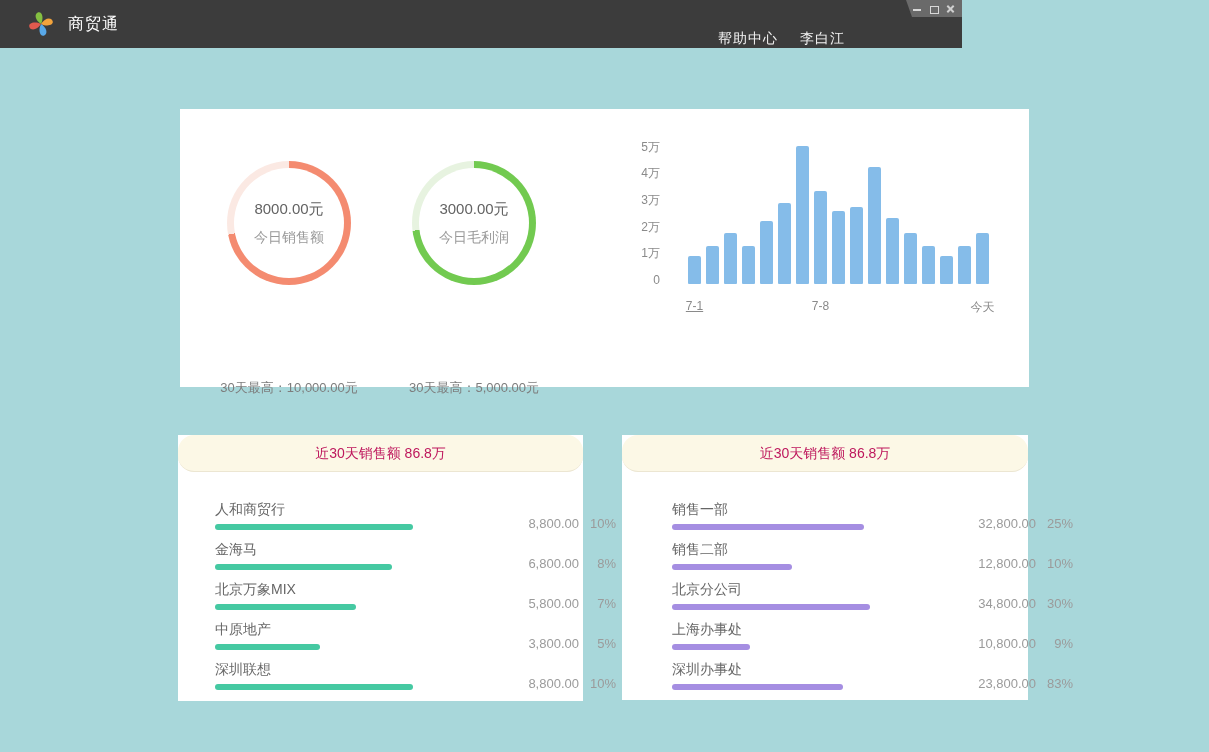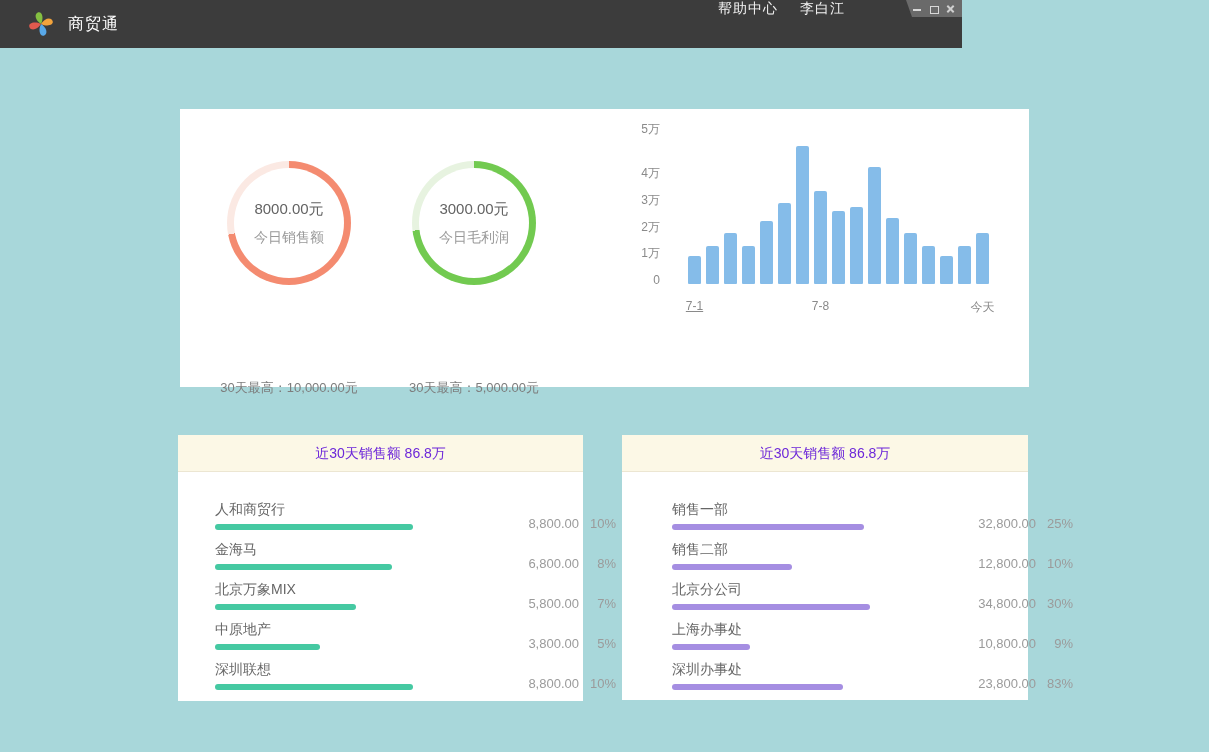--- a/index.html
+++ b/index.html
@@ -3,21 +3,21 @@
 <meta charset="utf-8">
 <style>
   * { margin:0; padding:0; box-sizing:border-box; }
   html,body { width:1209px; height:752px; overflow:hidden; }
   body { font-family:"Liberation Sans","DejaVu Sans",sans-serif; background:#a8d7da; position:relative; }
 
   
   .titlebar { position:absolute; left:0; top:0; width:962px; height:48px; background:#3c3c3c; }
   .logo { position:absolute; left:26px; top:9px; width:30px; height:30px; }
   .app-title { position:absolute; left:68px; top:0; height:48px; line-height:48px; color:#ffffff; font-size:16px; letter-spacing:1px; }
-  .titlebar-right { position:absolute; right:117px; top:0; height:48px; display:flex; align-items:flex-start; gap:22px; }
+  .titlebar-right { position:absolute; right:117px; top:0; height:48px; display:flex; align-items:flex-end; gap:22px; }
   .titlebar-link { color:#f2f2f2; font-size:14px; cursor:pointer; letter-spacing:1px; }
   .win-controls { position:absolute; right:0; top:0; width:56px; height:17px; background:#6a6a6a;
                   clip-path:polygon(0 0,100% 0,100% 100%,6px 100%);
                   display:flex; align-items:center; justify-content:flex-end; gap:7px; padding-right:6px; }
   .win-btn { width:10px; height:10px; position:relative; cursor:pointer; }
   .win-min::after { content:""; position:absolute; left:1px; top:5px; width:8px; height:2px; background:#d8d8d8; }
   .win-max::after { content:""; position:absolute; left:1px; top:2px; width:7px; height:6px; border:1px solid #d8d8d8; }
   .win-close::before,.win-close::after { content:""; position:absolute; left:0; top:4px; width:9px; height:2px; background:#cfcfcf; }
   .win-close::before { transform:rotate(45deg); }
   .win-close::after { transform:rotate(-45deg); }
@@ -44,21 +44,21 @@
   .chart-plot { position:absolute; left:508px; top:24px; width:304px; height:151px;
                 display:flex; align-items:flex-end; gap:5px; }
   .chart-bar { width:13px; background:#85bce9; border-radius:2px 2px 1px 1px; }
   .chart-ytick { position:absolute; left:430px; width:50px; text-align:right; font-size:12px; color:#8a8a8a; line-height:14px; }
   .chart-xtick { position:absolute; top:296px; transform:translateX(-50%); font-size:12px; color:#8a8a8a; }
   .chart-title { position:absolute; left:515px; top:327px; width:300px; text-align:center; font-size:14px; color:#777777; }
   .chart-region .chart-xtick, .chart-region .chart-title { top:auto; }
 
   
   .rank-header { height:37px; line-height:37px; text-align:center; background:#fcf8e6;
-                 border-bottom:1px solid #ece6d2; font-size:14px; color:#6d28d9; }
+                 border-bottom:1px solid #ece6d2; font-size:14px; color:#be185d;border-radius:16px; }
   .rank-body { padding-top:28px; }
   .rank-row { height:40px; display:flex; justify-content:space-between; }
   .rank-card-left  .rank-row { margin:0 48px 0 37px; }
   .rank-card-right .rank-row { margin:0 38px 0 50px; }
   .rank-label { font-size:14px; color:#666666; line-height:18px; }
   .rank-track { margin-top:6px; width:300px; height:6px; }
   .rank-bar { height:6px; border-radius:3px; }
   .rank-right { display:flex; gap:9px; align-items:flex-end; padding-bottom:9px; }
   .rank-value { font-size:13px; color:#9b9b9b; min-width:64px; text-align:right; }
   .rank-pct { font-size:13px; color:#9b9b9b; min-width:28px; text-align:right; }
@@ -124,21 +124,21 @@
         <div class="chart-bar" style="height: 28px; background: rgb(133, 188, 233);"></div>
         <div class="chart-bar" style="height: 38px; background: rgb(133, 188, 233);"></div>
         <div class="chart-bar" style="height: 51px; background: rgb(133, 188, 233);"></div>
       </div>
     <div class="chart-title" style="top:327px;">近14天销售额</div>
   <div class="chart-ytick" style="top: 164px;">0</div>
       <div class="chart-ytick" style="top: 137px;">1万</div>
       <div class="chart-ytick" style="top: 111px;">2万</div>
       <div class="chart-ytick" style="top: 84px;">3万</div>
       <div class="chart-ytick" style="top: 57px;">4万</div>
-      <div class="chart-ytick" style="top: 13px;">5万</div>
+      <div class="chart-ytick" style="top: 31px;">5万</div>
       <div class="chart-xtick" style="left: 514.5px; top: 190px; text-decoration: underline;">7-1</div>
       <div class="chart-xtick" style="left: 640.5px; top: 190px;">7-8</div>
       <div class="chart-xtick" style="left: 802.5px; top: 190px; font-family: Liberation Mono, monospace;">今天</div>
     </div>
 </div>
 
 <div class="card rank-card-left">
   <div class="rank-header">近30天销售额 86.8万</div>
   <div class="rank-body">
   <div class="rank-row">

